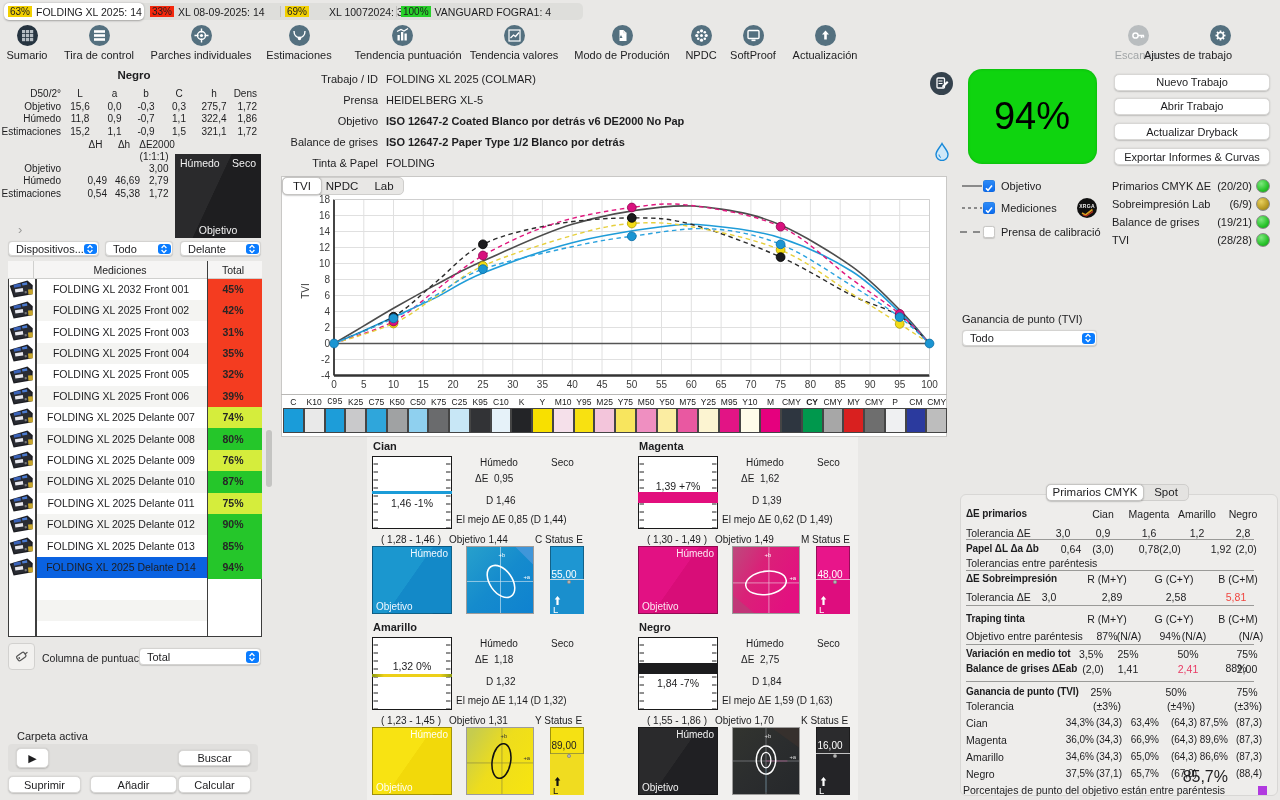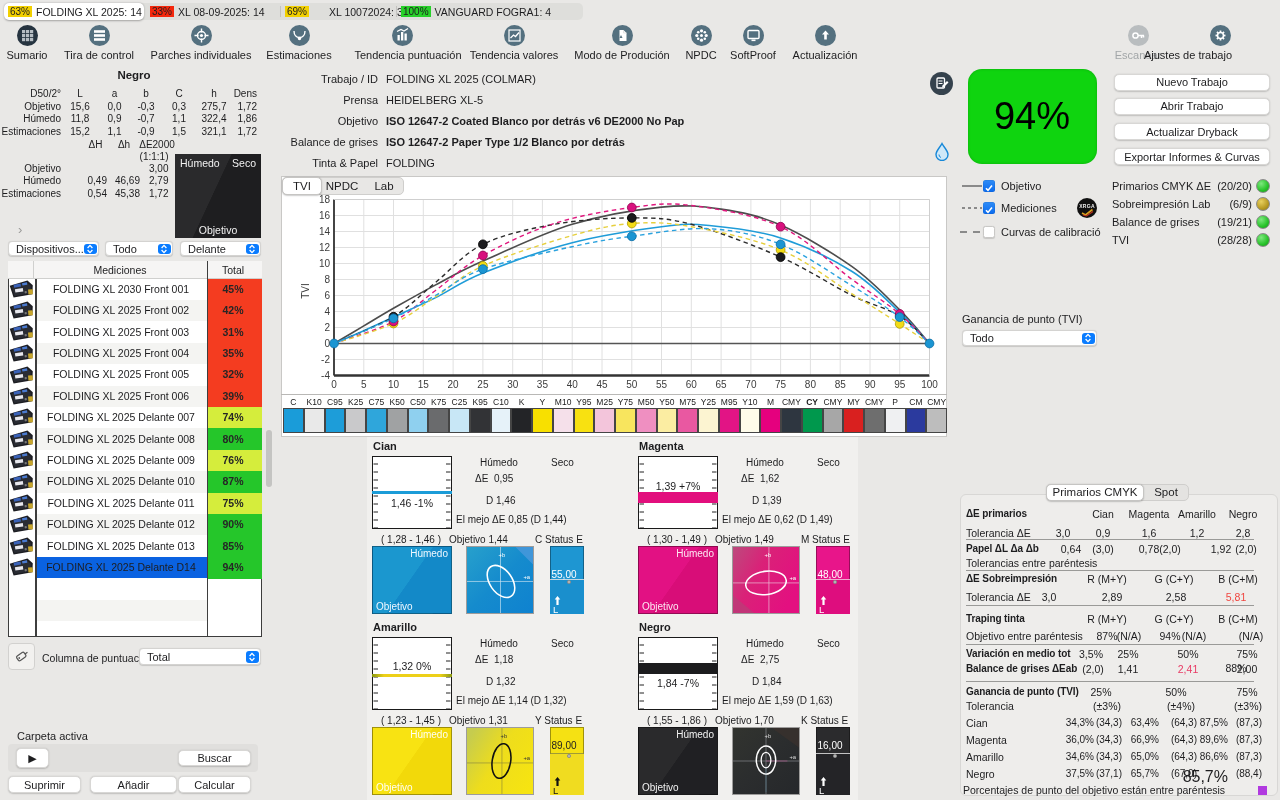--- a/index.html
+++ b/index.html
@@ -210,21 +210,21 @@
         <path d="M2.6 4l2.4-2.6L7.4 4" stroke="#fff" stroke-width="1.3" fill="none"></path>
         <path d="M2.6 6l2.4 2.6L7.4 6" stroke="#fff" stroke-width="1.3" fill="none"></path>
       </svg>
     </span></div>
 <div class="abs" style="left:8px;top:261px;width:254px;height:376px;background:#fff;border:1px solid #3c3c3c;"></div>
 <div class="abs" style="left:8px;top:261px;width:254px;height:17.5px;background:#f6f5f4;border-bottom:1px solid #d0d0ce;"></div>
 <div class="abs nw" style="left:120px;top:264px;transform:translateX(-50%);font-size:10.5px;font-weight:500;color:#1d1d1f;">Mediciones</div>
 <div class="abs nw" style="left:233px;top:264px;transform:translateX(-50%);font-size:10.5px;font-weight:500;color:#1d1d1f;">Total</div>
 <div class="abs" style="left:33px;top:261px;width:1px;height:17.5px;background:#d0d0ce;"></div>
 <div class="abs" style="left:36.5px;top:278.5px;width:170px;height:22.0px;background:#fff;"></div>
-<div class="abs nw" style="left:121px;top:282.7px;transform:translateX(-50%);font-size:10.5px;color:#1d1d1f;">FOLDING XL 2030 Front 001</div>
+<div class="abs nw" style="left:121px;top:282.7px;transform:translateX(-50%);font-size:10.5px;color:#1d1d1f;">FOLDING XL 2032 Front 001</div>
 <div class="abs" style="left:208px;top:278.5px;width:54px;height:22.0px;background:#f43c20;"></div>
 <div class="abs nw" style="left:233px;top:282.7px;transform:translateX(-50%);font-size:10.5px;font-weight:700;color:#262626;">45%</div>
 <div class="abs" style="left:8px;top:279.0px;"><svg width="27" height="20" viewBox="0 0 27 20">
       <g transform="rotate(-4 13 10)">
         <path d="M2 6 L20 2 L25 7 L24 16 L5 18 Z" fill="#1c1d22"></path>
         <path d="M4 7 L19 3.5 L23 7.5 L22.5 15 L6 16.5 Z" fill="#2a2c33"></path>
         <rect x="6" y="5" width="7" height="3" fill="#3a62b8" transform="rotate(-6 9 6)"></rect>
         <rect x="14.5" y="4" width="5" height="2.4" fill="#4a7ad0" transform="rotate(-6 17 5)"></rect>
         <rect x="7" y="9.5" width="8" height="3.4" fill="#e8e8ee" transform="rotate(-4 11 11)"></rect>
         <rect x="20" y="11" width="4.5" height="5" fill="#c8a62c"></rect>
@@ -549,21 +549,21 @@
       <text x="618.7" y="212" text-anchor="middle">95</text>
       <text x="648.5" y="212" text-anchor="middle">100</text>
     </g>
     <text x="28" y="115" font-size="10" fill="#3c3c3c" font-family="Liberation Sans, sans-serif" transform="rotate(-90 28 115)" text-anchor="middle">TVI</text>
   </svg>
 <div class="abs" style="left:281px;top:394px;width:666px;height:1px;background:#b9b8b6;"></div>
 <div class="abs nw" style="left:293.375px;top:397px;transform:translateX(-50%);font-size:8.5px;font-weight:500;color:#1a1a1a;">C</div>
 <div class="abs" style="left:283.0px;top:408px;width:20.75px;height:25px;background:#1a9cd9;border:0.5px solid #454545;"></div>
 <div class="abs nw" style="left:314.125px;top:397px;transform:translateX(-50%);font-size:8.5px;font-weight:500;color:#1a1a1a;">K10</div>
 <div class="abs" style="left:303.8px;top:408px;width:20.75px;height:25px;background:#e9e9e9;border:0.5px solid #454545;"></div>
-<div class="abs nw" style="left:334.875px;top:397px;transform:translateX(-50%);font-size:8.5px;font-weight:500;color:#1a1a1a;">C95</div>
+<div class="abs nw" style="left:334.875px;top:397px;transform:translateX(-50%);font-size:8.5px;font-weight:500;color:#1a1a1a;font-family:Liberation Mono, monospace;">C95</div>
 <div class="abs" style="left:324.5px;top:408px;width:20.75px;height:25px;background:#1d9dd9;border:0.5px solid #454545;"></div>
 <div class="abs nw" style="left:355.625px;top:397px;transform:translateX(-50%);font-size:8.5px;font-weight:500;color:#1a1a1a;">K25</div>
 <div class="abs" style="left:345.2px;top:408px;width:20.75px;height:25px;background:#c9c9cb;border:0.5px solid #454545;"></div>
 <div class="abs nw" style="left:376.375px;top:397px;transform:translateX(-50%);font-size:8.5px;font-weight:500;color:#1a1a1a;">C75</div>
 <div class="abs" style="left:366.0px;top:408px;width:20.75px;height:25px;background:#2fa6db;border:0.5px solid #454545;"></div>
 <div class="abs nw" style="left:397.125px;top:397px;transform:translateX(-50%);font-size:8.5px;font-weight:500;color:#1a1a1a;">K50</div>
 <div class="abs" style="left:386.8px;top:408px;width:20.75px;height:25px;background:#a0a2a3;border:0.5px solid #454545;"></div>
 <div class="abs nw" style="left:417.875px;top:397px;transform:translateX(-50%);font-size:8.5px;font-weight:500;color:#1a1a1a;">C50</div>
 <div class="abs" style="left:407.5px;top:408px;width:20.75px;height:25px;background:#8fd0ef;border:0.5px solid #454545;"></div>
 <div class="abs nw" style="left:438.625px;top:397px;transform:translateX(-50%);font-size:8.5px;font-weight:500;color:#1a1a1a;">K75</div>
@@ -838,21 +838,21 @@
 <div class="abs" style="left:960px;top:231px;width:22px;height:1.5px;background:repeating-linear-gradient(90deg,#8a8a8a 0 7px,transparent 7px 13px);"></div>
 <div class="ck ckon" style="left:983px;top:180px;"><svg width="12" height="12" viewBox="0 0 12 12">
       <path d="M3 6.2l2 2.2 4-4.8" stroke="#fff" stroke-width="1.6" fill="none"></path>
     </svg></div>
 <div class="ck ckon" style="left:983px;top:202px;"><svg width="12" height="12" viewBox="0 0 12 12">
       <path d="M3 6.2l2 2.2 4-4.8" stroke="#fff" stroke-width="1.6" fill="none"></path>
     </svg></div>
 <div class="ck ckoff" style="left:983px;top:226px;"></div>
 <div class="abs nw" style="left:1001px;top:180px;font-size:11px;font-weight:400;color:#1d1d1f;">Objetivo</div>
 <div class="abs nw" style="left:1001px;top:202px;font-size:11px;font-weight:400;color:#1d1d1f;">Mediciones</div>
-<div class="abs nw" style="left:1001px;top:226px;font-size:11px;font-weight:400;color:#1d1d1f;">Curvas de calibració</div>
+<div class="abs nw" style="left:1001px;top:226px;font-size:11px;font-weight:400;color:#1d1d1f;">Prensa de calibració</div>
 <div class="abs" style="left:1077px;top:198px;width:20px;height:20px;border-radius:50%;background:#111;"></div>
 <div class="abs nw" style="left:1087px;top:203px;transform:translateX(-50%);font-size:5px;color:#eee;font-weight:700;letter-spacing:.3px;">XRGA</div>
 <svg class="abs" style="left:1079px;top:208px;" width="16" height="9" viewBox="0 0 16 9">
     <path d="M3 5l3.5 2 7-5.5" stroke="#d8a020" stroke-width="1.6" fill="none"></path>
     <path d="M4 7l3.5 1 6.5-4.5" stroke="#c03020" stroke-width="1.1" fill="none"></path>
   </svg>
 <div class="abs nw" style="left:1112px;top:180px;font-size:11px;font-weight:400;color:#1d1d1f;">Primarios CMYK ΔE</div>
 <div class="abs nw" style="right:28px;top:180px;font-size:11px;font-weight:400;color:#1d1d1f;text-align:right;">(20/20)</div>
 <div class="led ledg" style="left:1256px;top:179px;"></div>
 <div class="abs nw" style="left:1112px;top:198px;font-size:11px;font-weight:400;color:#1d1d1f;">Sobreimpresión Lab</div>

